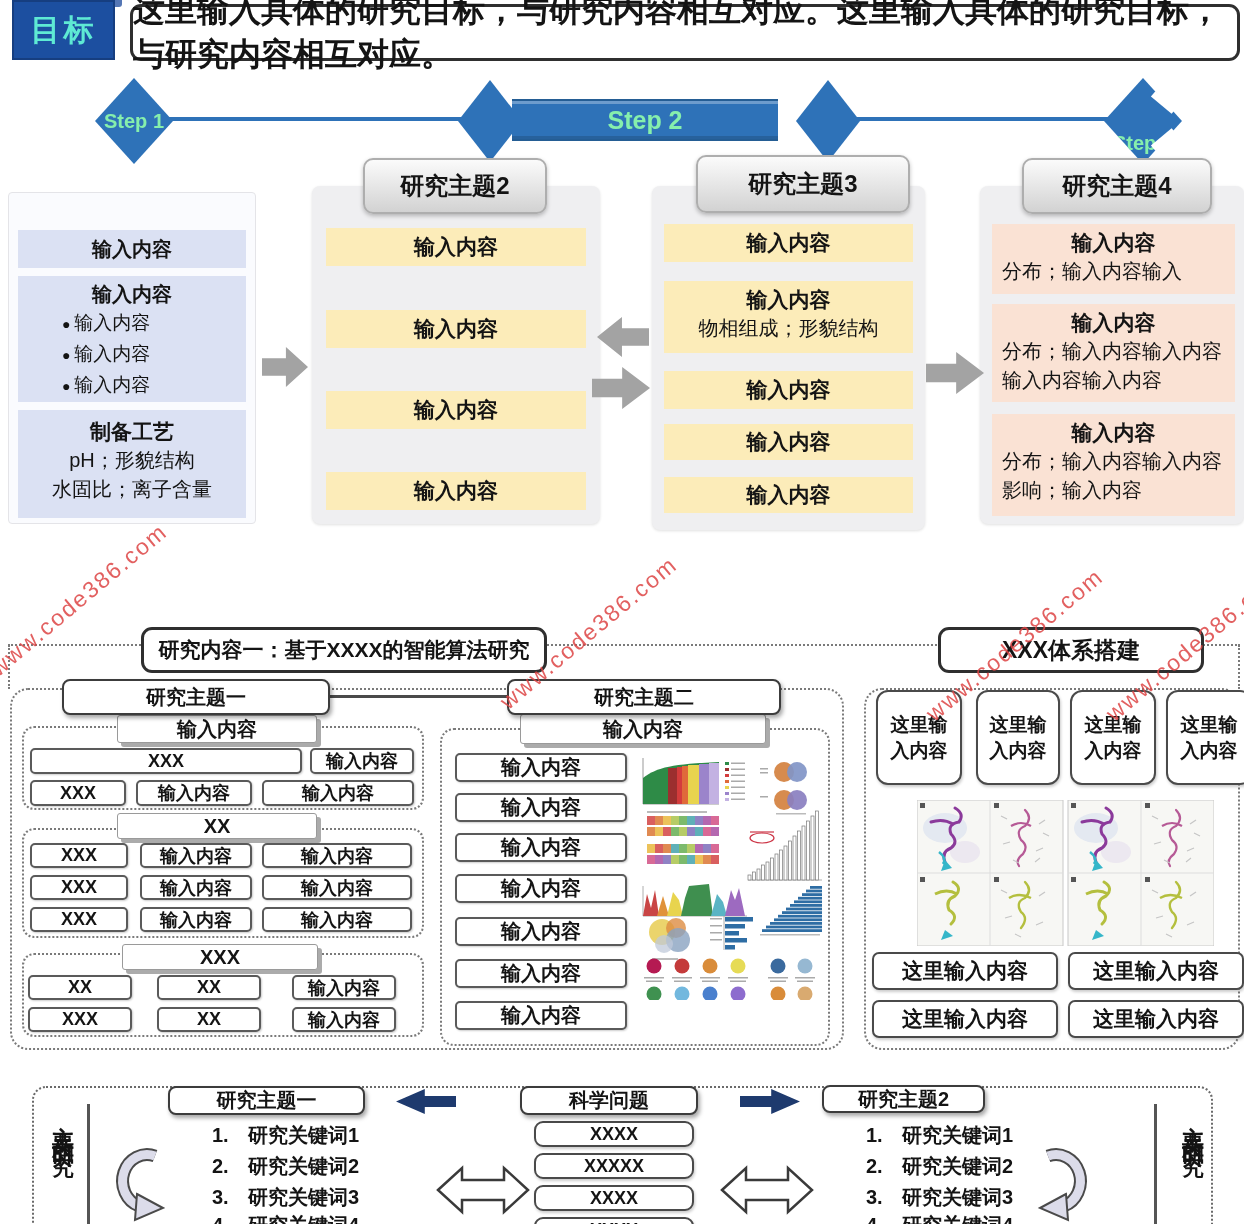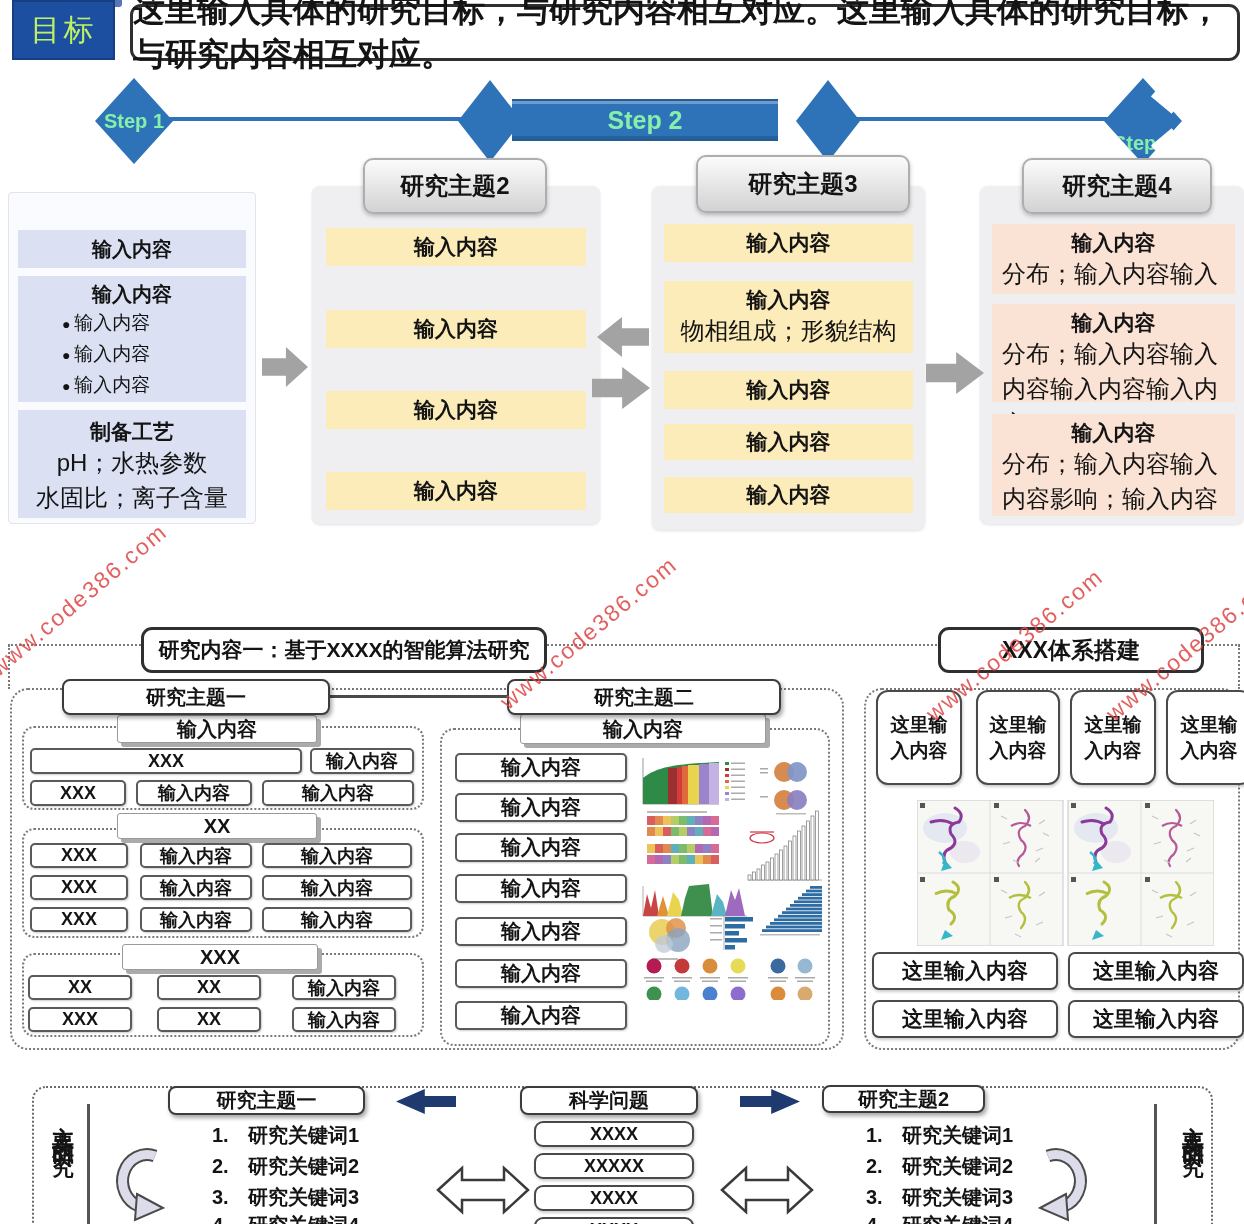--- a/index.html
+++ b/index.html
@@ -9,21 +9,21 @@
   .abs { position:absolute; }
   .cflex { display:flex; align-items:center; justify-content:center; }
   .hdr { background:linear-gradient(#fbfbfb,#d2d2d2); border:2px solid #aeaeae; border-radius:10px;
          font-weight:bold; font-size:24px; box-shadow:0 2px 4px rgba(0,0,0,.25); }
   .panel { background:#efeff1; border-radius:8px; box-shadow:0 1px 3px rgba(0,0,0,.12); }
   .c1panel { background:#fafbfe; border:1px solid #e4e4e8; border-radius:4px; }
   .ybox { background:#fcecb9; }
   .pkbox { background:#fae2d4; }
   .blbox { background:#dbe1f3; }
   .boxtitle { font-weight:bold; font-size:21px; text-align:center; }
-  .subtext { font-size:24px; font-weight:500; text-align:left; padding:0 10px; line-height:1.45; }
+  .subtext { font-size:20px; font-weight:500; text-align:left; padding:0 10px; line-height:1.45; }
   .garrow { background:#a3a3a3; filter:drop-shadow(0 1px 1px rgba(0,0,0,.25)); }
   .arr-r { clip-path:polygon(0% 28%,52% 28%,52% 0%,100% 50%,52% 100%,52% 72%,0% 72%); }
   .arr-l { clip-path:polygon(100% 28%,48% 28%,48% 0%,0% 50%,48% 100%,48% 72%,100% 72%); }
   .diamond { clip-path:polygon(50% 0,100% 50%,50% 100%,0 50%); background:#2e72b8; }
   .steptext { color:#86efac; font-weight:bold; }
   .dottedbox { border:2px dotted #7a7a7a; border-radius:18px; }
   .titlebox { background:#fff; border:3px solid #2f2f2f; border-radius:11px; font-weight:bold; z-index:6; }
   .topichdr { background:#fff; border:2px solid #3c3c3c; border-radius:8px; font-weight:bold;
               box-shadow:2px 3px 4px rgba(0,0,0,.35); z-index:5; }
   .tab { background:#fff; border:1.5px solid #9a9a9a; border-radius:3px; font-weight:bold;
@@ -49,21 +49,21 @@
 
 <div id="root">
 
   <span class="abs wm" style="left:2px;top:655px;">www.code386.com</span>
   <span class="abs wm" style="left:512px;top:688px;">www.code386.com</span>
   <span class="abs wm" style="left:938px;top:700px;">www.code386.com</span>
   <span class="abs wm" style="left:1118px;top:700px;">www.code386.com</span>
 
   <div class="abs" style="left:64px;top:0;width:58px;height:7px;background:#5577b5;border-radius:0 0 3px 3px;"></div>
   <div class="abs cflex" style="left:12px;top:0;width:103px;height:60px;background:#1c4fa0;box-shadow:inset 0 0 0 2px #163e80;">
-    <span style="color:#bef264;font-size:30px;font-weight:normal;letter-spacing:3px;">目标</span>
+    <span style="color:#5eead4;font-size:30px;font-weight:bold;letter-spacing:3px;">目标</span>
   </div>
   <div class="abs titlebox cflex" style="left:130px;top:4px;width:1110px;height:57px;">
     <span style="font-size:32px;font-weight:bold;">这里输入具体的研究目标，与研究内容相互对应。这里输入具体的研究目标，与研究内容相互对应。</span>
   </div>
 
   <div class="abs" style="left:150px;top:117px;width:390px;height:4px;background:#2e72b8;"></div>
   <div class="abs" style="left:855px;top:117px;width:270px;height:4px;background:#2e72b8;"></div>
   <div class="abs cflex diamond" style="left:95px;top:78px;width:78px;height:86px;">
     <span class="steptext" style="font-size:20px;">Step 1</span>
   </div>
@@ -83,21 +83,21 @@
     <span class="boxtitle" style="font-size:20px;">输入内容</span>
   </div>
   <div class="abs blbox" style="left:18px;top:276px;width:228px;height:126px;padding-top:5px;">
     <div class="boxtitle" style="font-size:20px;">输入内容</div>
     <div class="bullet-row">输入内容</div>
     <div class="bullet-row">输入内容</div>
     <div class="bullet-row">输入内容</div>
   </div>
   <div class="abs blbox" style="left:18px;top:410px;width:228px;height:108px;padding-top:8px;">
     <div class="boxtitle">制备工艺</div>
-    <div class="subtext" style="text-align:center;">pH；水热参数</div>
+    <div class="subtext" style="text-align:center;">pH；形貌结构</div>
     <div class="subtext" style="text-align:center;">水固比；离子含量</div>
   </div>
 
   <div class="abs panel" style="left:312px;top:186px;width:288px;height:338px;"></div>
   <div class="abs hdr cflex" style="left:363px;top:158px;width:184px;height:56px;">
     <span>研究主题2</span>
   </div>
   <div class="abs ybox cflex" style="left:326px;top:228px;width:260px;height:38px;">
     <span class="boxtitle">输入内容</span>
     </div>

